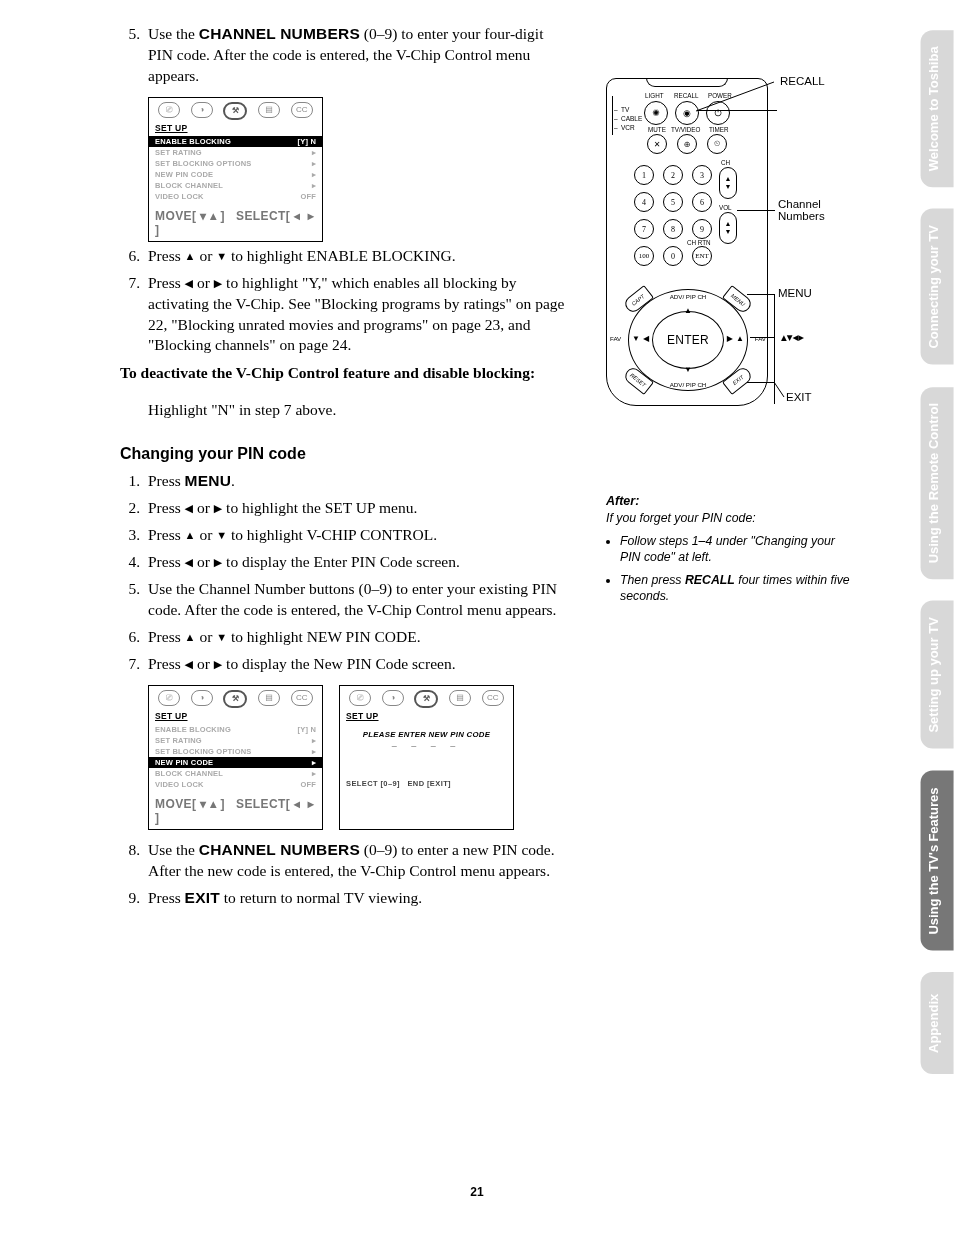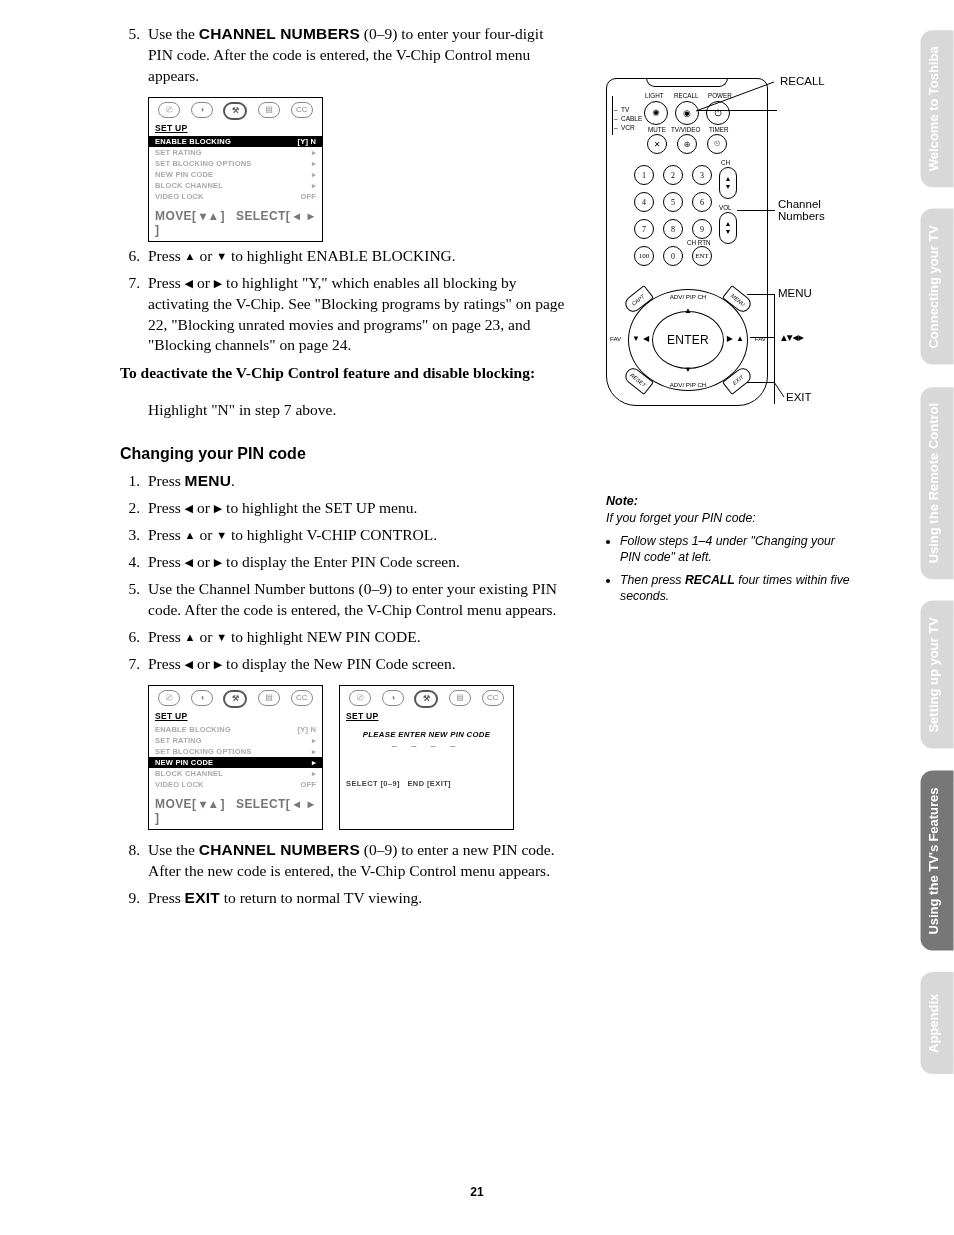--- a/index.html
+++ b/index.html
@@ -430,21 +430,21 @@
       <div class="callout-line" style="left:168px;top:216px;width:1px;height:110px"></div>
       <div class="callout-text" style="left:175px;top:252px">▴▾◂▸</div>
 
       <div class="callout-line" style="left:141px;top:304px;width:28px"></div>
       <div class="callout-text" style="left:180px;top:313px">EXIT</div>
       <svg style="position:absolute;left:168px;top:303px;width:20px;height:20px;overflow:visible">
         <line x1="0" y1="1" x2="10" y2="16" stroke="#000" stroke-width="1"></line>
       </svg>
     </div>
 
-    <div class="note-title">Note:</div>
+    <div class="note-title">After:</div>
     <div class="note-body">If you forget your PIN code:</div>
     <ul class="note-list">
       <li class="note-body">Follow steps 1–4 under "Changing your PIN code" at left.</li>
       <li class="note-body">
         <span>Then press </span><span class="recall">RECALL</span><span> four times within five seconds.</span>
       </li>
     </ul>
   </div>
 </div>
 

